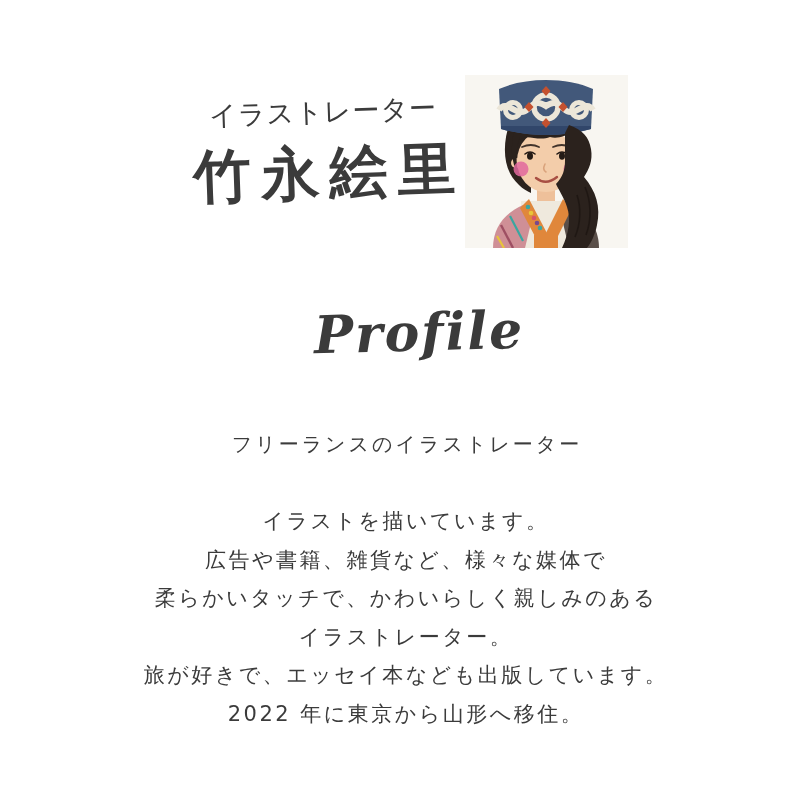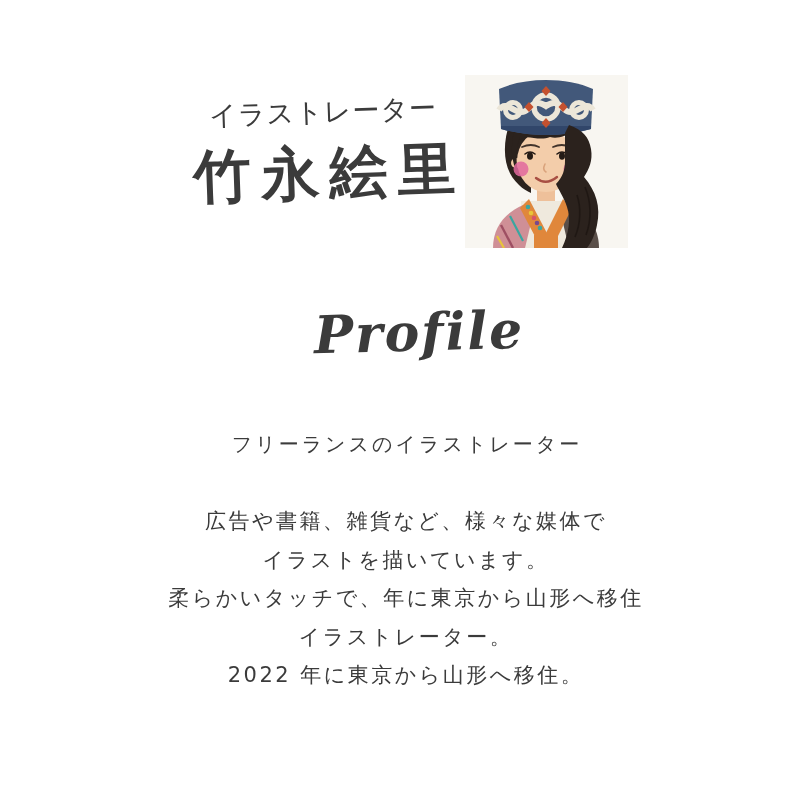--- a/index.html
+++ b/index.html
@@ -177,20 +177,21 @@
       <path d="M112,120 C116,132 116,148 110,162" stroke="#17100d" stroke-width="1.6" fill="none" opacity="0.6"></path>
       <path d="M120,112 C126,126 127,144 121,160" stroke="#17100d" stroke-width="1.6" fill="none" opacity="0.6"></path>
     </svg>
   </div>
 
   <div class="profile-heading">Profile</div>
 
   <div class="profile-tagline">フリーランスのイラストレーター</div>
 
   <div class="profile-body">
+    <div class="body-line">イラストを描いています。</div>
     <div class="body-line">広告や書籍、雑貨など、様々な媒体で</div>
-    <div class="body-line">イラストを描いています。</div>
-    <div class="body-line">柔らかいタッチで、年に東京から山形へ移住</div>
+    <div class="body-line">柔らかいタッチで、かわいらしく親しみのある</div>
     <div class="body-line">イラストレーター。</div>
+    <div class="body-line">旅が好きで、エッセイ本なども出版しています。</div>
     <div class="body-line">2022 年に東京から山形へ移住。</div>
   </div>
 
 </div>
 
 </body></html>

